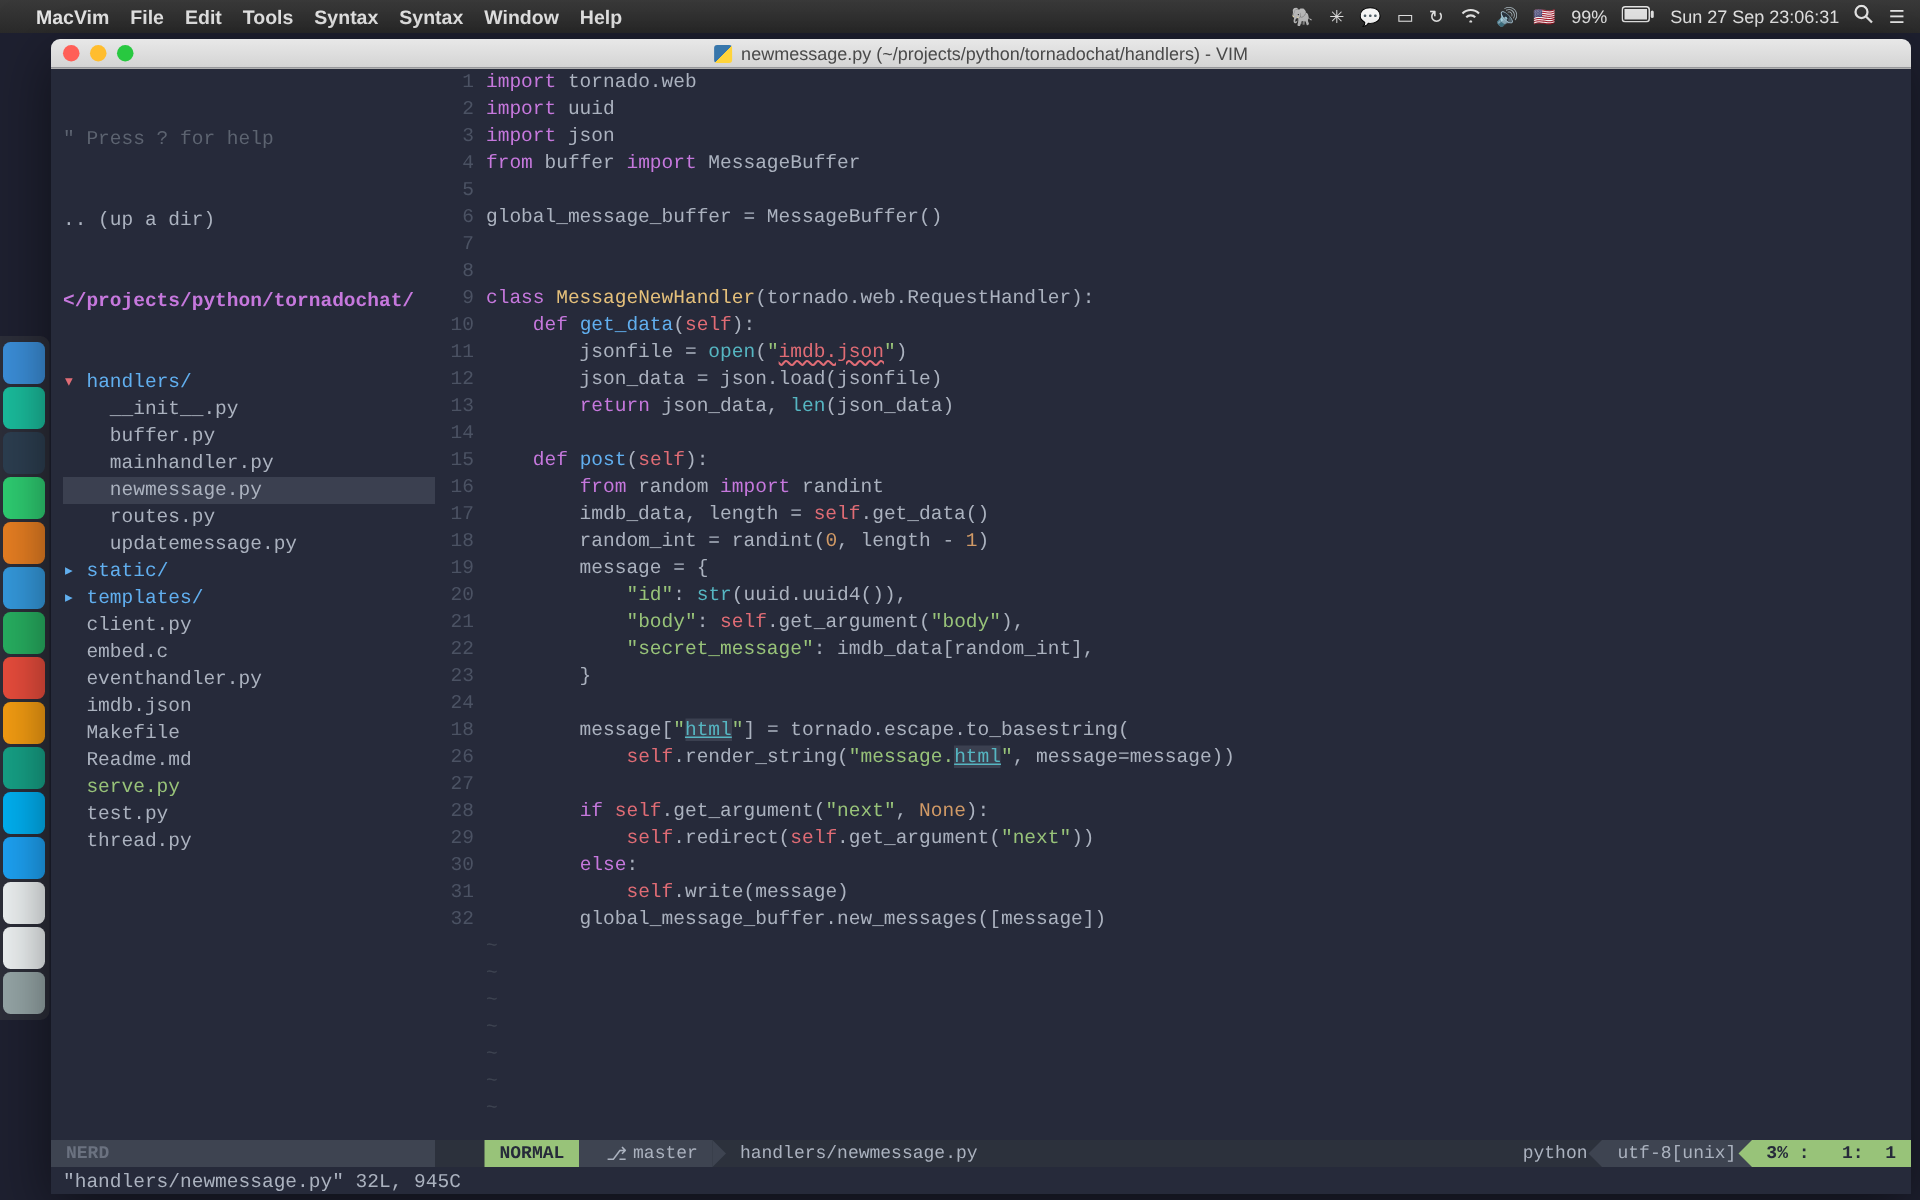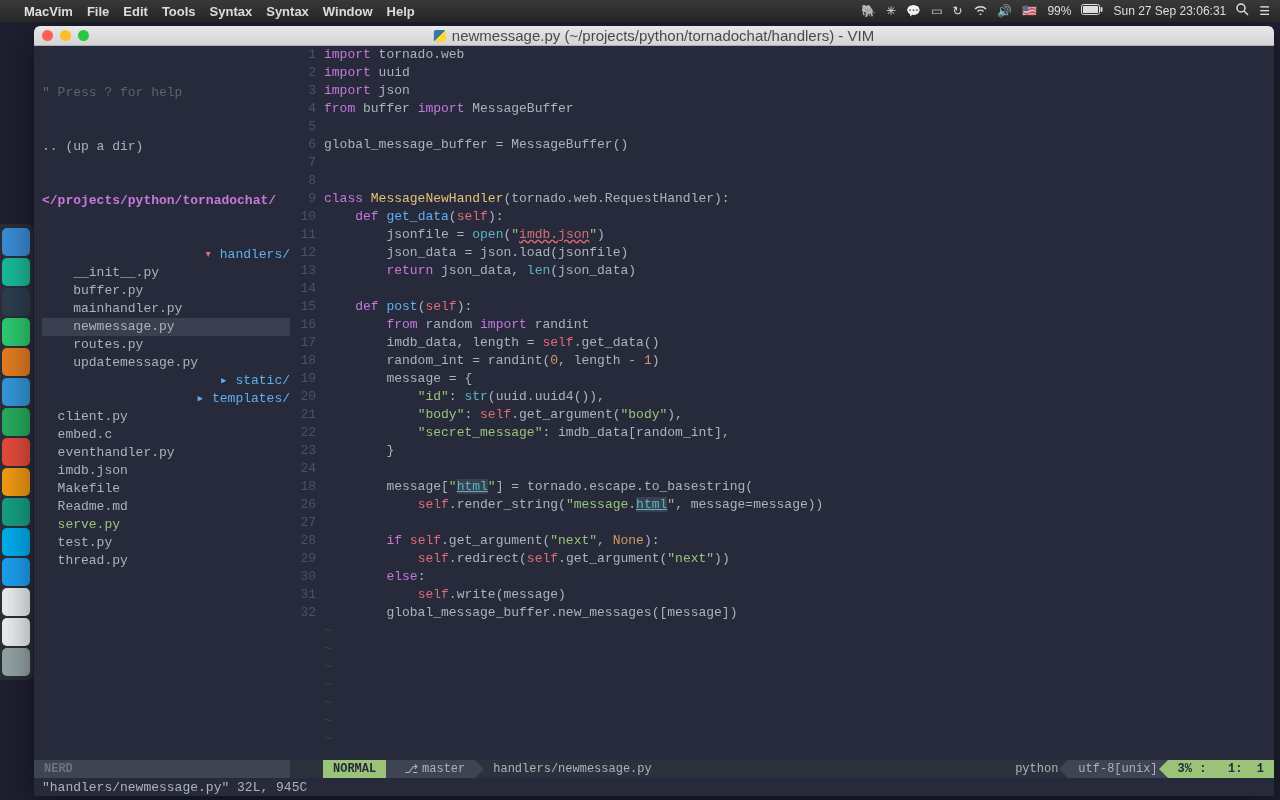--- a/index.html
+++ b/index.html
@@ -51,41 +51,41 @@
   padding: 0 8px;
   border-bottom: 1px solid #b0b0b0;
   position: relative;
   font-family: -apple-system, "Helvetica Neue", Arial, sans-serif;
 }
 .traffic { display: flex; gap: 7px; }
 .traffic span { width: 11px; height: 11px; border-radius: 50%; display: block; }
 .tl-close { background: #ff5f57; }
 .tl-min { background: #ffbd2e; }
 .tl-max { background: #28c840; }
-.titlebar .title { position: absolute; left: 50%; transform: translateX(-50%); font-size: 15px; color: #4a4a4a; display: flex; align-items: center; gap: 6px; }
+.titlebar .title { position: absolute; left: 50%; transform: translateX(-50%); font-size: 12px; color: #4a4a4a; display: flex; align-items: center; gap: 6px; }
 .titlebar .py { width: 12px; height: 12px; border-radius: 2px; background: linear-gradient(135deg,#3776ab 50%,#ffd43b 50%); }
 
 .editor {
   flex: 1;
   display: flex;
   background: #262a3a;
   color: #abb2bf;
   line-height: 18px;
 }
 
 
 .tree {
   width: 256px;
   padding: 2px 0 0 8px;
   white-space: pre;
 }
 .tree .help { color: #5c6370; }
 .tree .updir { color: #abb2bf; }
 .tree .root { color: #c678dd; font-weight: bold; }
-.tree .dir { color: #61afef; text-align: right; }
+.tree .dir { color: #61afef; }
 .tree .dir .arrow { color: #e06c75; }
 .tree .dir.collapsed .arrow { color: #61afef; }
 .tree .file { color: #abb2bf; padding-left: 0; }
 .tree .current { background: #3b4050; display: block; width: 248px; }
 .tree .exec { color: #98c379; }
 
 
 .gutter {
   width: 34px;
   text-align: right;

